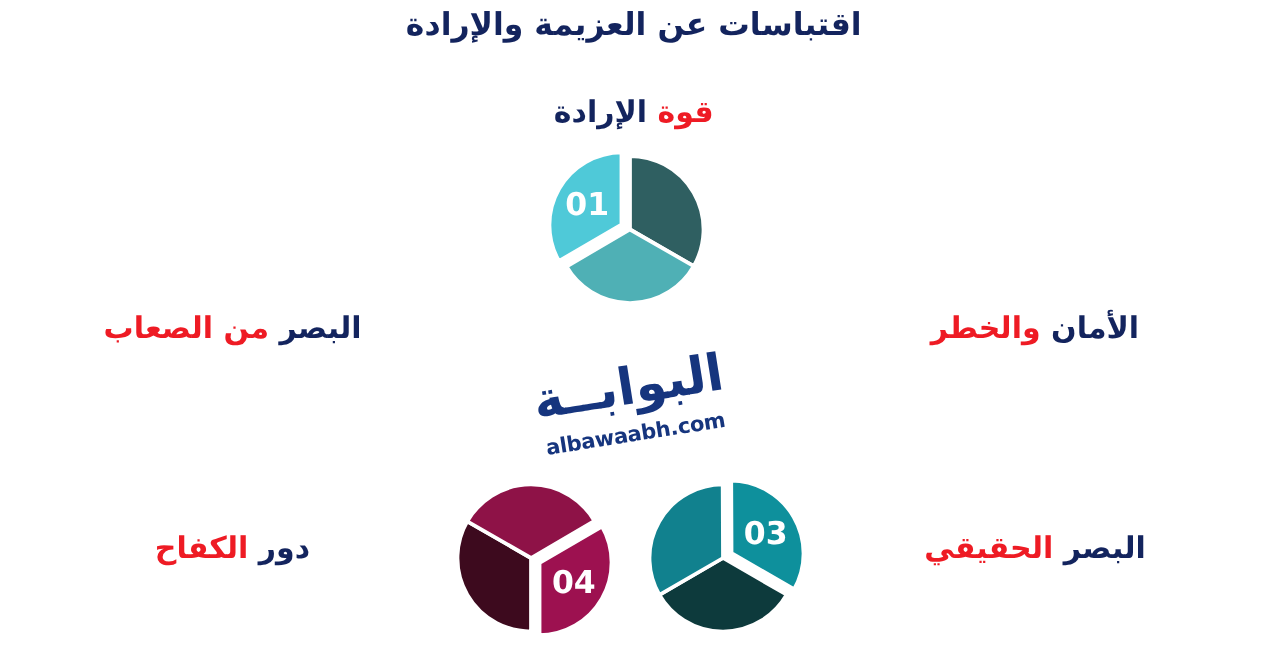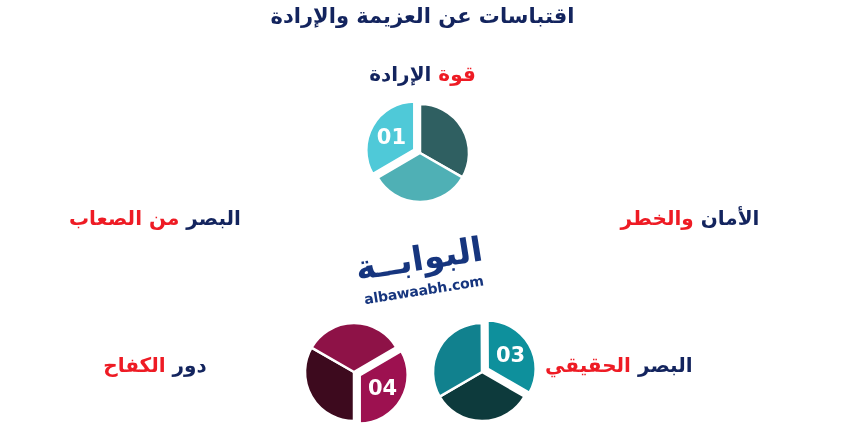--- a/index.html
+++ b/index.html
@@ -45,21 +45,21 @@
     font-size:20px;
     font-weight:bold;
     line-height:1;
   }
   .label .w-navy{color:#13245e;}
   .label .w-red{color:#ee1b24;}
 
   .lbl-top{ top:64px; left:0; width:845px; text-align:center;}
   .lbl-right-up{ top:208px; left:545px; width:290px; text-align:center;}
   .lbl-left-up{ top:208px; left:10px;  width:290px; text-align:center;}
-  .lbl-right-dn{ top:355px; left:545px; width:290px; text-align:left;}
+  .lbl-right-dn{ top:355px; left:545px; width:290px; text-align:center;}
   .lbl-left-dn{ top:355px; left:10px;  width:290px; text-align:center;}
 
   
   .watermark{
     position:absolute;
     left:352px; top:232px;
     width:140px; height:92px;
     transform:rotate(-9deg);
     pointer-events:none;
   }

